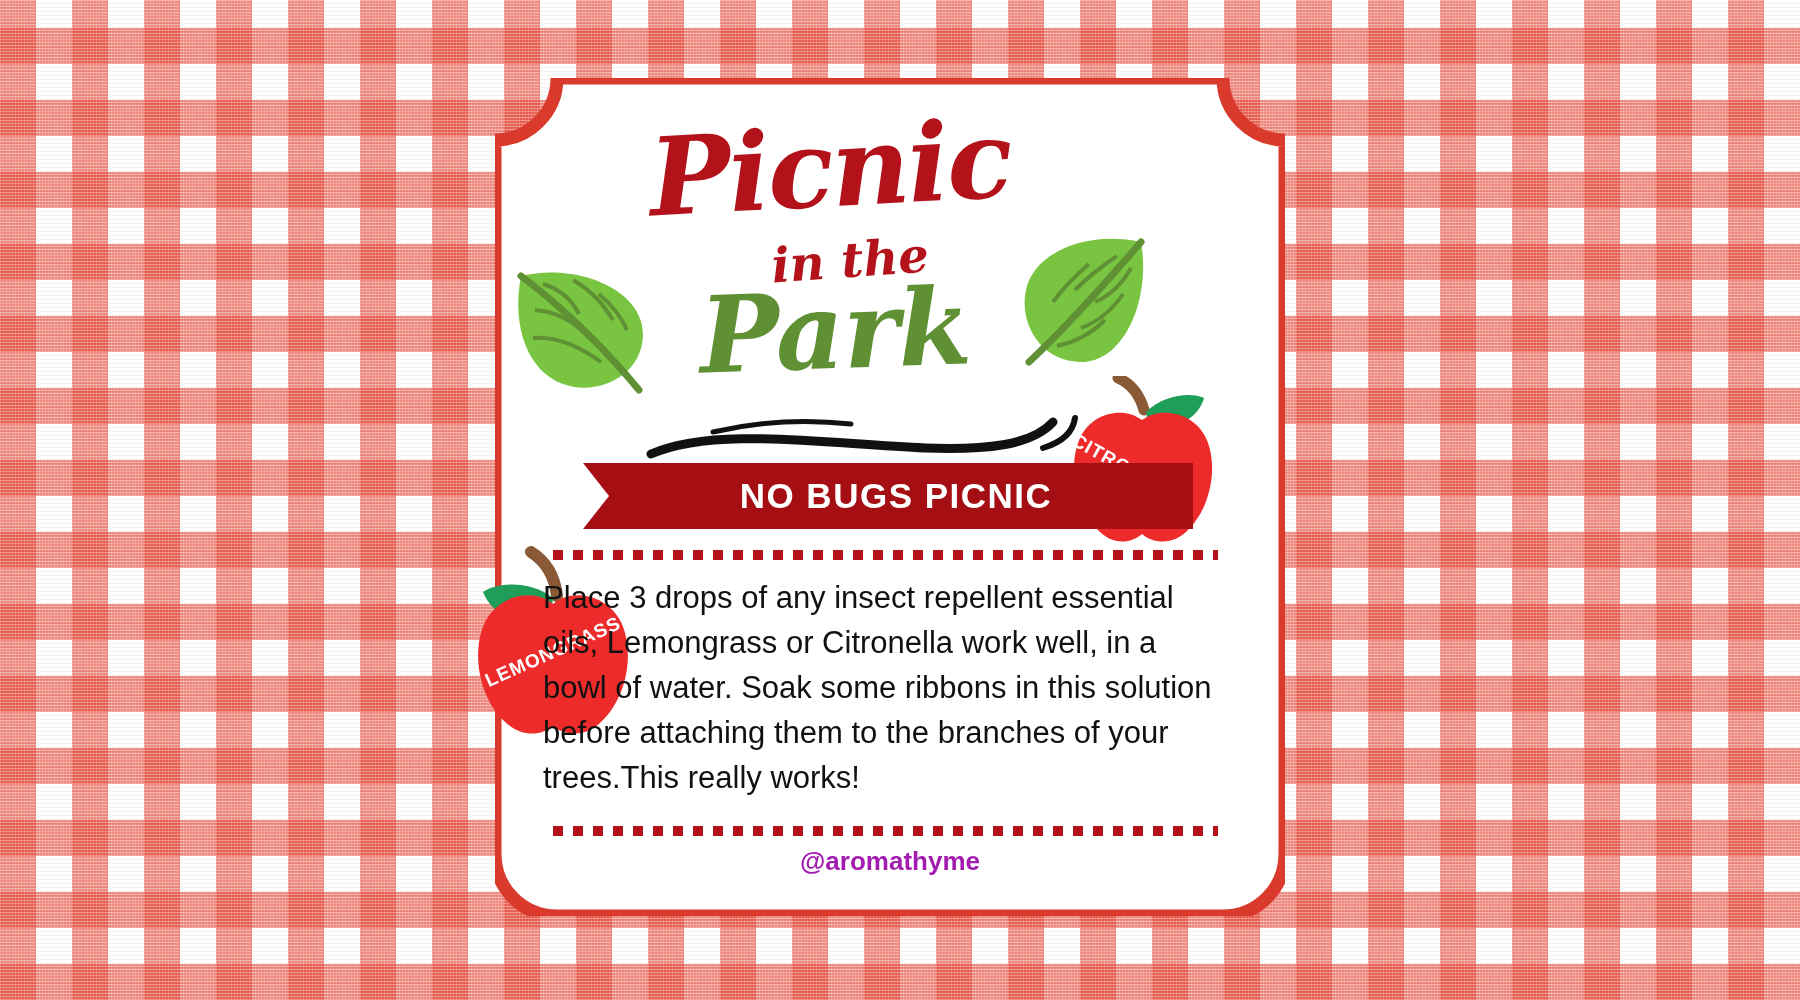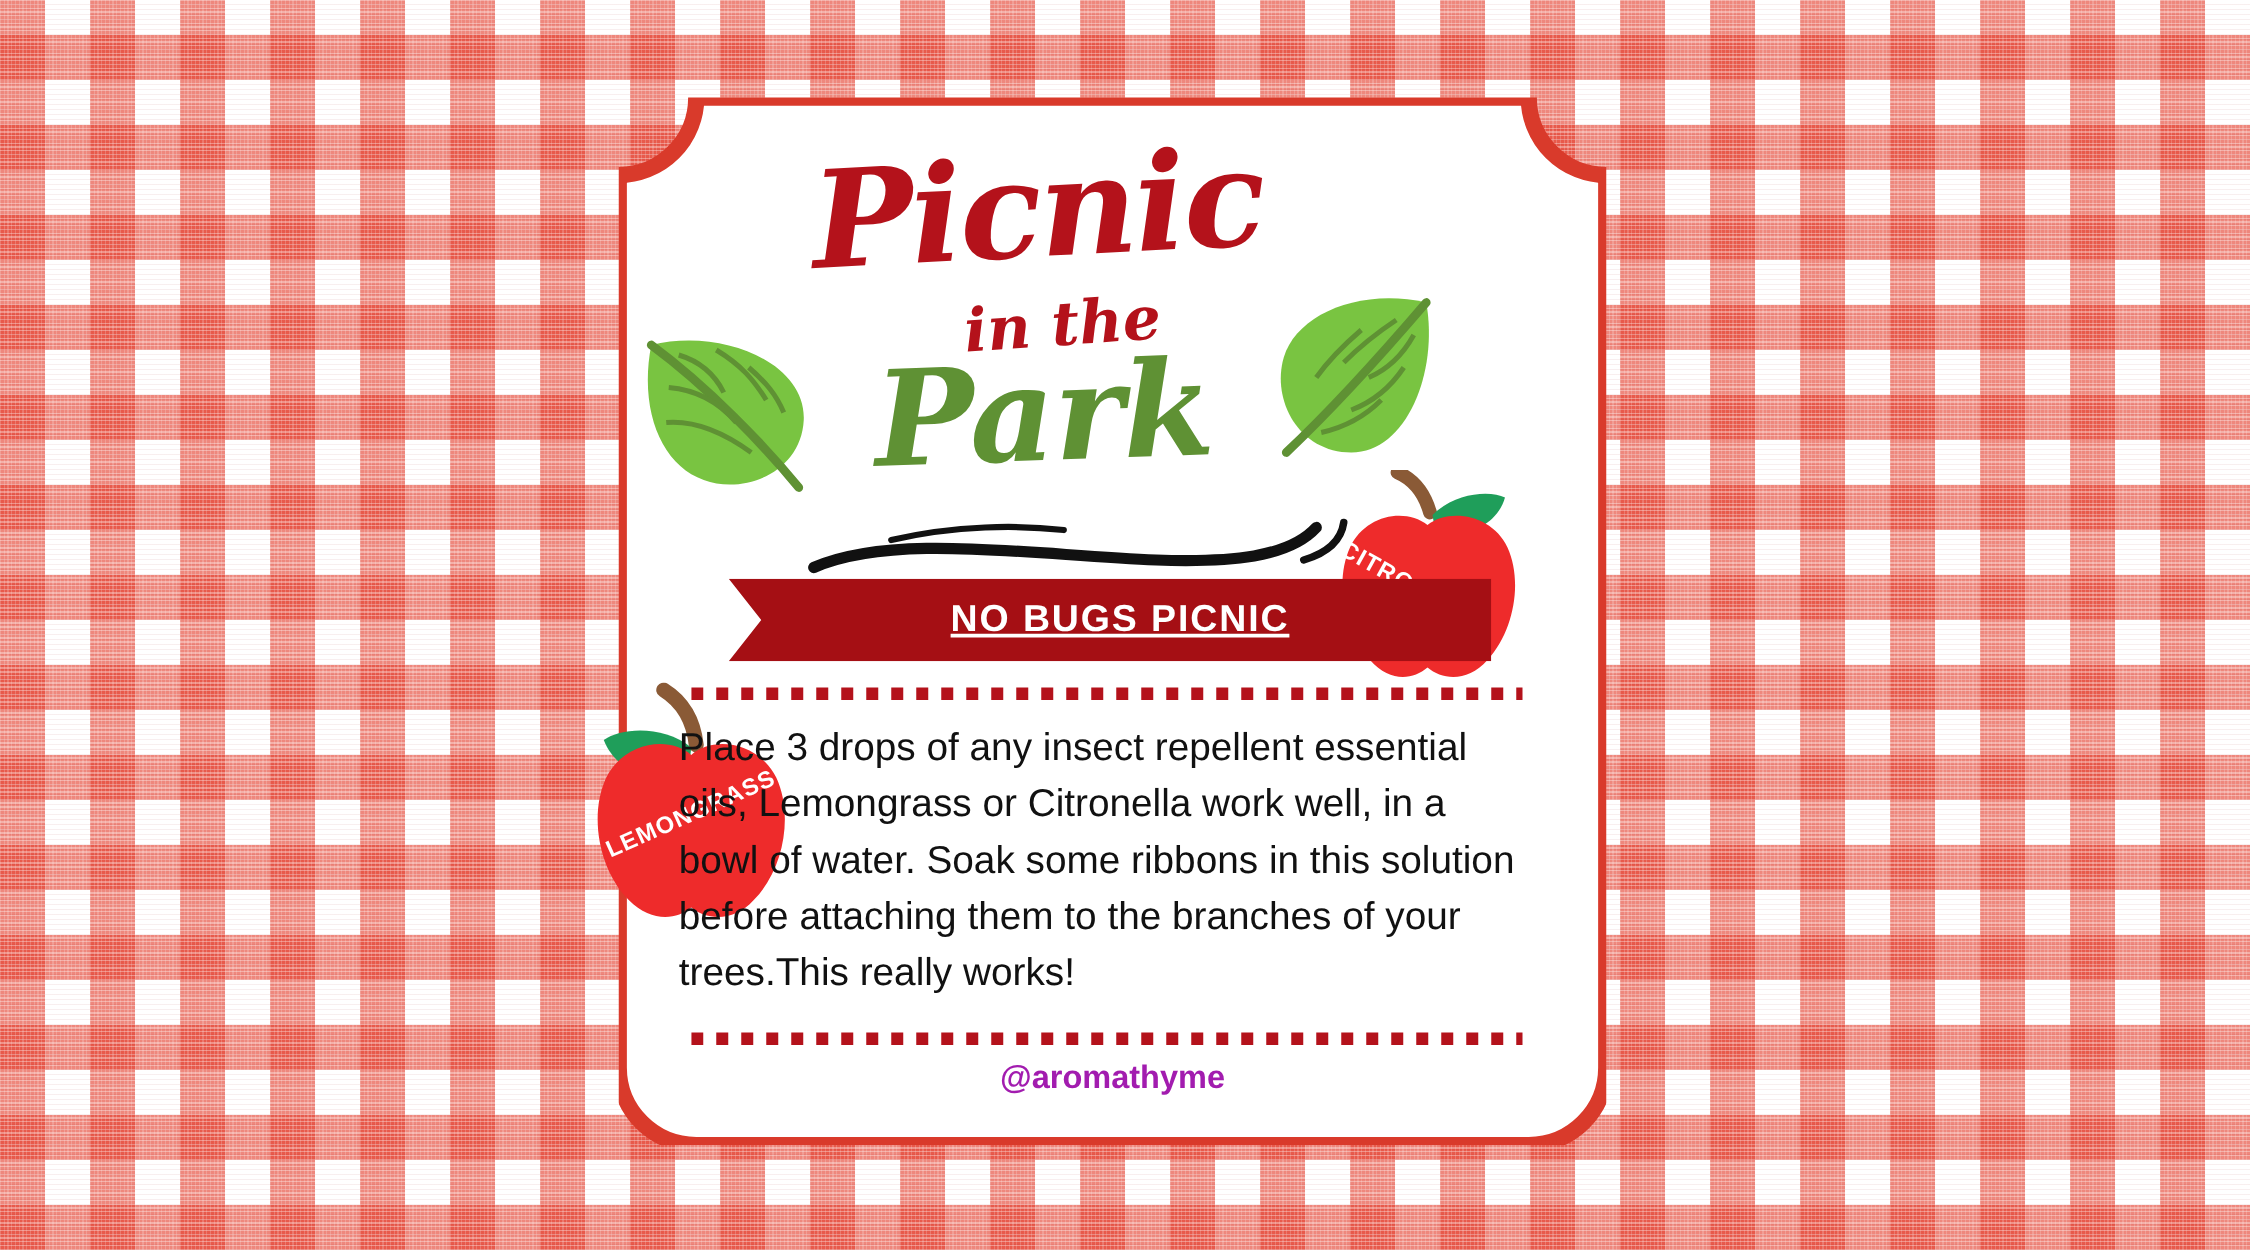--- a/index.html
+++ b/index.html
@@ -93,23 +93,23 @@
   .swoosh{position:absolute;left:150px;top:330px;}
 
   
   .banner{
     position:absolute;left:88px;top:385px;width:610px;height:66px;
   }
   .banner-bg{position:absolute;left:0;top:0;}
   .banner-text{
     position:absolute;left:0;top:0;width:610px;height:66px;
     display:flex;align-items:center;justify-content:center;
-    color:#ffffff;font-weight:700;font-size:30px;letter-spacing:1.5px;
-    font-family:"Liberation Sans", sans-serif;
-    padding-left:16px;box-sizing:border-box;text-decoration:underline;
+    color:#ffffff;font-weight:700;font-size:35px;letter-spacing:1.5px;
+    font-family:"Liberation Sans", sans-serif;
+    padding-left:16px;box-sizing:border-box;
   }
 
   
   .apple-citronella{position:absolute;left:553px;top:298px;}
   .apple-lemongrass{position:absolute;left:-42px;top:468px;}
   .apple-label{
     position:absolute;color:#ffffff;font-weight:700;
     font-family:"Liberation Sans", sans-serif;
     letter-spacing:1px;
   }

